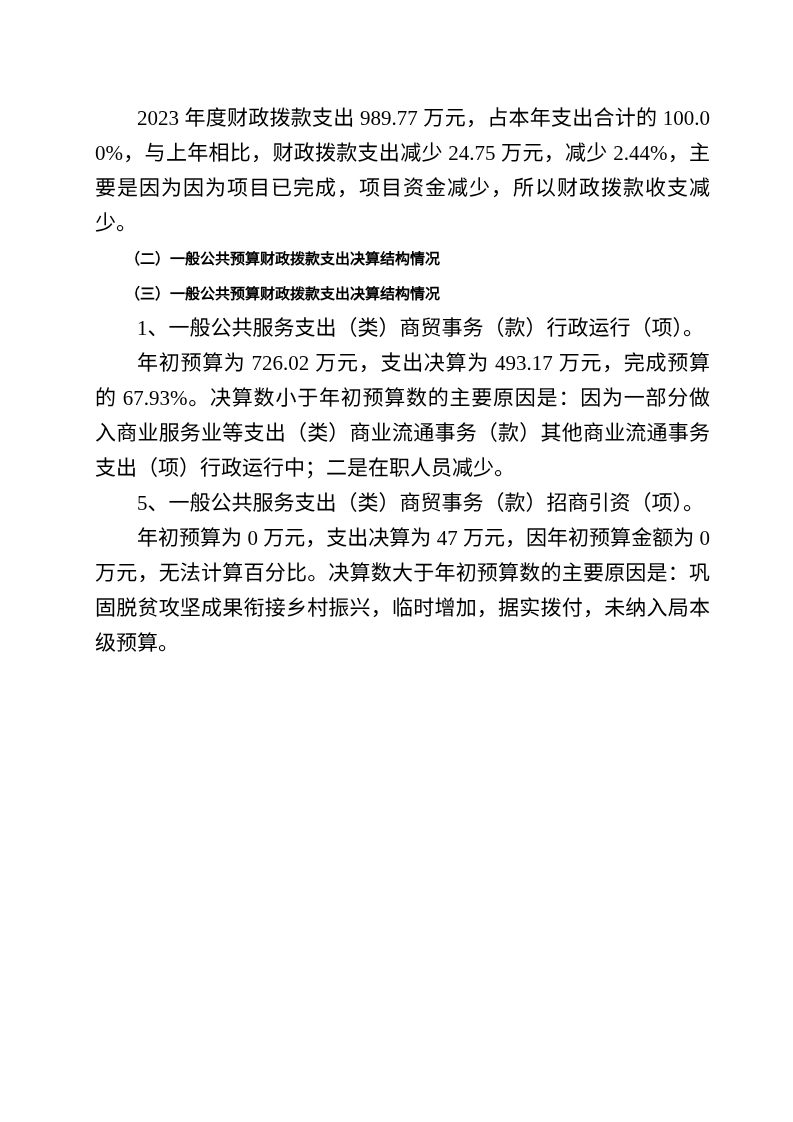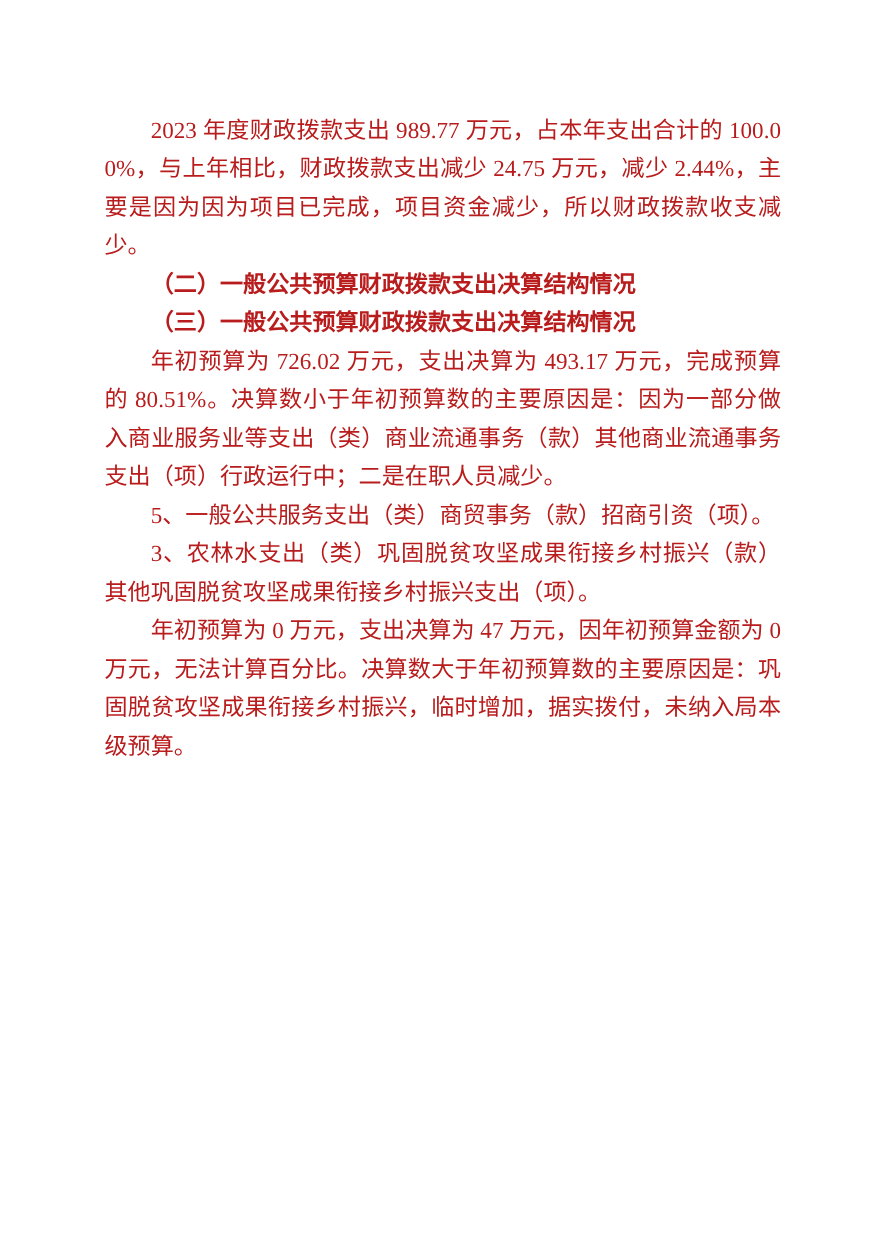--- a/index.html
+++ b/index.html
@@ -8,51 +8,51 @@
     background: #ffffff;
   }
   .page {
     position: relative;
     width: 793px;
     height: 1122px;
     background: #ffffff;
     box-sizing: border-box;
     padding: 101px 83px 0 95px;
     overflow: hidden;
-    color: #b91c1c;
+    color: #000000;
   }
   .doc-body {
     font-family: "Liberation Serif", "DejaVu Serif", serif;
     font-size: 21px;
     line-height: 35px;
   }
   .doc-body p,
   .doc-body h3 {
     margin: 0;
     padding: 0;
     text-indent: 2em;
     text-align: justify;
     text-justify: inter-ideograph;
     font-weight: normal;
     word-break: break-all;
   }
   .doc-body h3.heading {
     font-family: "Liberation Sans", "DejaVu Sans", sans-serif;
     font-weight: bold;
-    font-size: 21px;
+    font-size: 15px;
     line-height: 35px;
     text-align: left;
   }
 </style>
 </head>
 <body>
 
 <div class="page">
   <div class="doc-body">
       <p class="paragraph">2023 年度财政拨款支出 989.77 万元，占本年支出合计的 100.00%，与上年相比，财政拨款支出减少 24.75 万元，减少 2.44%，主要是因为因为项目已完成，项目资金减少，所以财政拨款收支减少。</p>
       <h3 class="heading">（二）一般公共预算财政拨款支出决算结构情况</h3>
       <h3 class="heading">（三）一般公共预算财政拨款支出决算结构情况</h3>
-      <p class="paragraph">年初预算为 726.02 万元，支出决算为 493.17 万元，完成预算的 80.51%。决算数小于年初预算数的主要原因是：因为一部分做入商业服务业等支出（类）商业流通事务（款）其他商业流通事务支出（项）行政运行中；二是在职人员减少。</p>
+      <p class="paragraph">1、一般公共服务支出（类）商贸事务（款）行政运行（项）。</p>
+      <p class="paragraph">年初预算为 726.02 万元，支出决算为 493.17 万元，完成预算的 67.93%。决算数小于年初预算数的主要原因是：因为一部分做入商业服务业等支出（类）商业流通事务（款）其他商业流通事务支出（项）行政运行中；二是在职人员减少。</p>
       <p class="paragraph">5、一般公共服务支出（类）商贸事务（款）招商引资（项）。</p>
-      <p class="paragraph">3、农林水支出（类）巩固脱贫攻坚成果衔接乡村振兴（款）其他巩固脱贫攻坚成果衔接乡村振兴支出（项）。</p>
       <p class="paragraph">年初预算为 0 万元，支出决算为 47 万元，因年初预算金额为 0 万元，无法计算百分比。决算数大于年初预算数的主要原因是：巩固脱贫攻坚成果衔接乡村振兴，临时增加，据实拨付，未纳入局本级预算。</p>
     </div>
 </div>
 
 </body></html>

